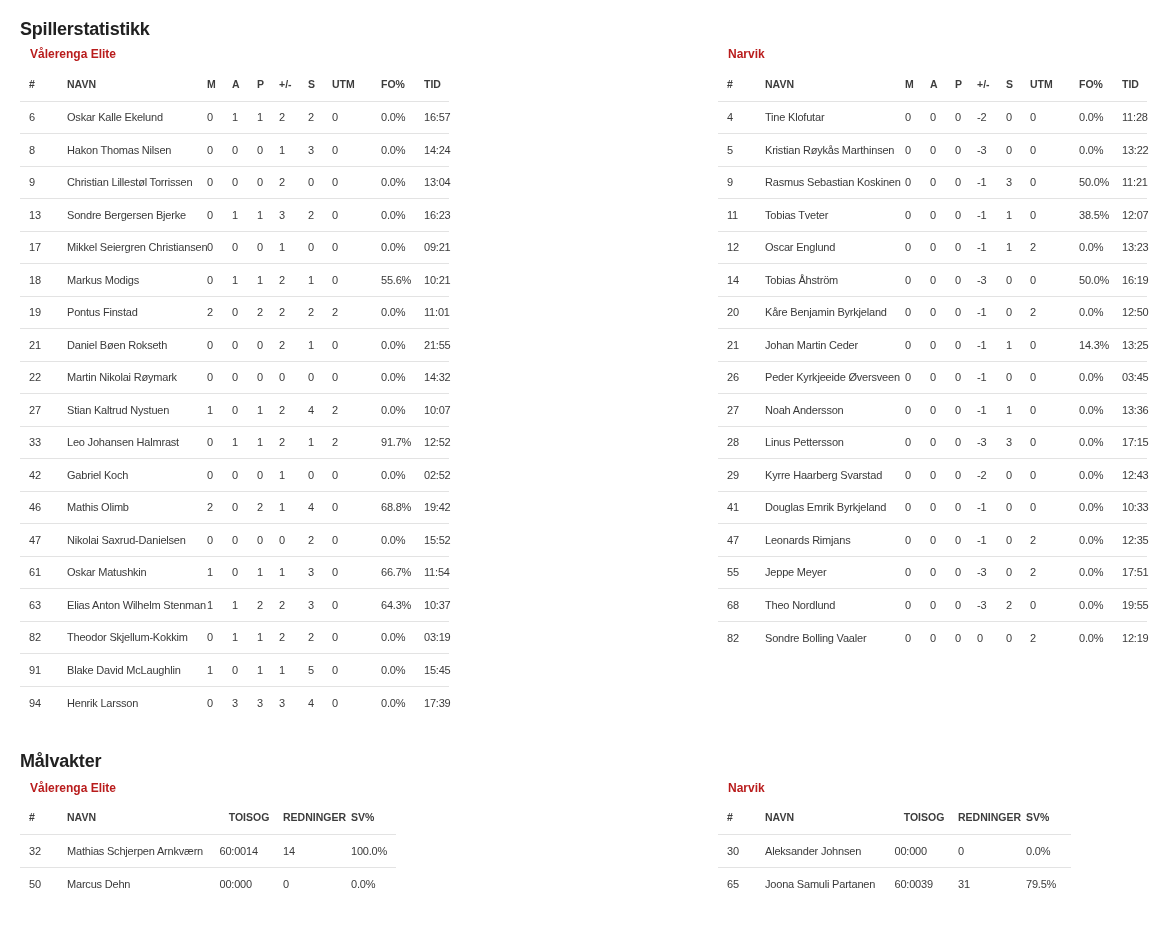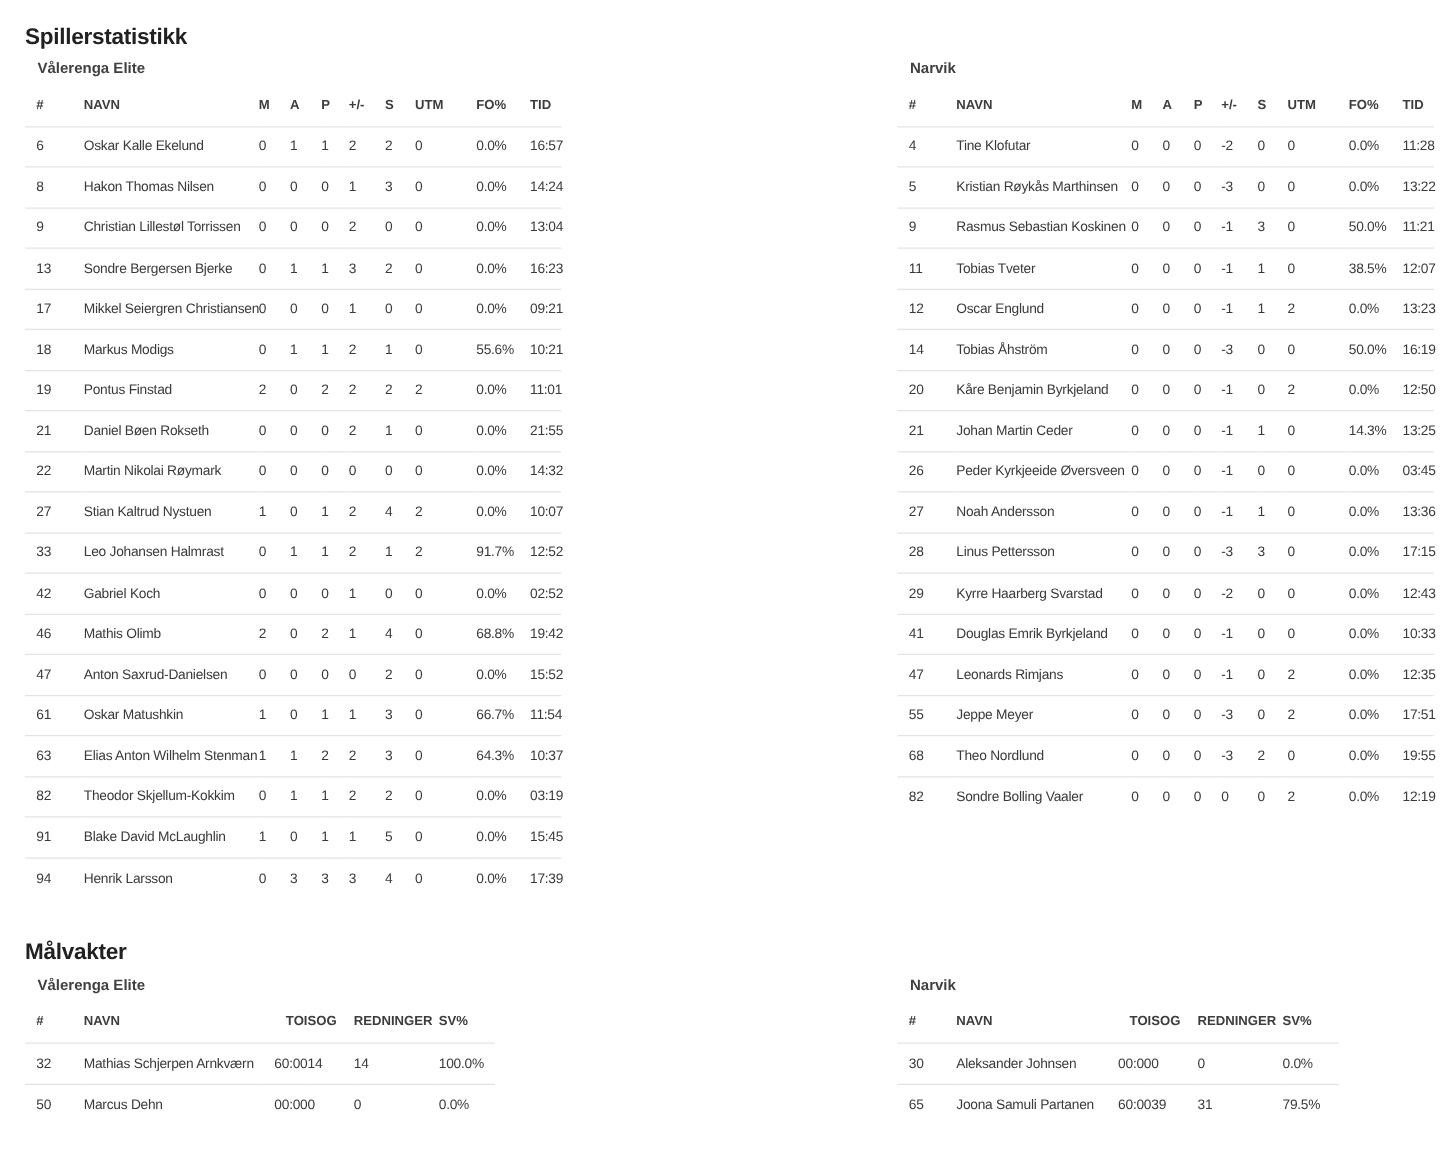--- a/index.html
+++ b/index.html
@@ -5,21 +5,21 @@
   html,body { margin:0; padding:0; background:#ffffff; }
   body { font-family:"Liberation Sans","DejaVu Sans",sans-serif; color:#3a3a3a; }
   .page { width:1153px; box-sizing:border-box; padding:19px 6px 10px 20px; }
 
   .section-title { margin:0; font-size:18px; line-height:20px; font-weight:700; color:#212121; letter-spacing:-0.2px; }
   .section-title.goalies { margin-top:32px; }
 
   .tables-row { display:flex; justify-content:space-between; align-items:flex-start; }
   .col-wrap { width:429px; }
 
-  .team-name { margin:7px 0 0 10px; font-size:12px; line-height:16px; font-weight:700; color:#404040; }
+  .team-name { margin:7px 0 0 10px; font-size:12px; line-height:16px; font-weight:700; color:#b91c1c; }
   .gk .team-name { margin-top:9px; }
 
   table { border-collapse:collapse; table-layout:fixed; margin-top:5px; }
   thead tr { height:34px; }
   tbody tr { height:32.5px; border-top:1px solid #e3e3e3; }
   th, td { text-align:left; padding:0; white-space:nowrap; vertical-align:middle; }
   th { font-size:10.5px; font-weight:700; color:#3d3d3d; }
   td { font-size:11px; color:#3a3a3a; letter-spacing:-0.2px; }
   .c0 { padding-left:9px; }
 
@@ -221,21 +221,21 @@
               <td class="c3">0</td>
               <td class="c4">2</td>
               <td class="c5">1</td>
               <td class="c6">4</td>
               <td class="c7">0</td>
               <td class="c8">68.8%</td>
               <td class="c9">19:42</td>
             </tr>
             <tr>
               <td class="c0">47</td>
-              <td class="c1">Anton Saxrud-Danielsen</td>
+              <td class="c1">Nikolai Saxrud-Danielsen</td>
               <td class="c2">0</td>
               <td class="c3">0</td>
               <td class="c4">0</td>
               <td class="c5">0</td>
               <td class="c6">2</td>
               <td class="c7">0</td>
               <td class="c8">0.0%</td>
               <td class="c9">15:52</td>
             </tr>
             <tr>

